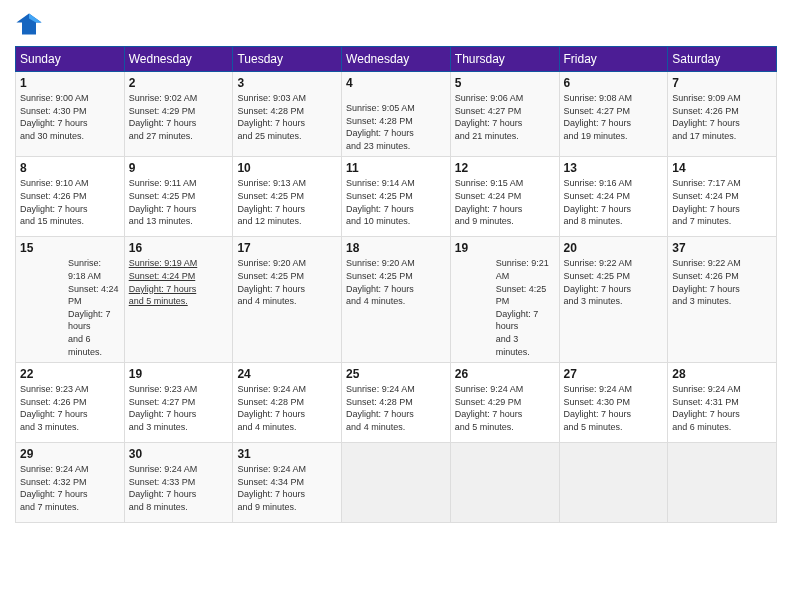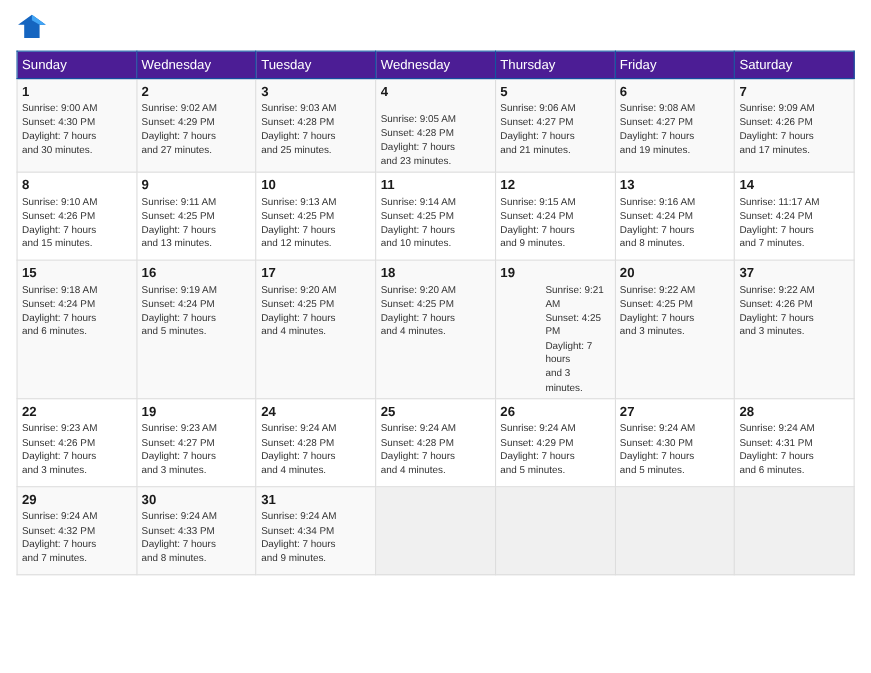--- a/index.html
+++ b/index.html
@@ -215,37 +215,37 @@
           </td>
           <td>
             <span class="day-num">13</span>
             <div class="day-info" style="white-space: pre-line;">Sunrise: 9:16 AM
 Sunset: 4:24 PM
 Daylight: 7 hours
 and 8 minutes.</div>
           </td>
           <td>
             <span class="day-num">14</span>
-            <div class="day-info" style="white-space: pre-line;">Sunrise: 11:17 AM
+            <div class="day-info" style="white-space: pre-line;">Sunrise: 7:17 AM
 Sunset: 4:24 PM
 Daylight: 7 hours
 and 7 minutes.</div>
           </td>
         </tr>
         <tr>
           <td>
             <span class="day-num">15</span>
-            <div class="day-info" style="white-space: pre-line;">Sunrise: 9:18 AM
+            <div class="day-info" style="white-space: pre-line; margin-left: 48px;">Sunrise: 9:18 AM
 Sunset: 4:24 PM
 Daylight: 7 hours
 and 6 minutes.</div>
           </td>
           <td>
             <span class="day-num">16</span>
-            <div class="day-info" style="white-space: pre-line;">Sunrise: 9:19 AM
+            <div class="day-info" style="white-space: pre-line; text-decoration: underline;">Sunrise: 9:19 AM
 Sunset: 4:24 PM
 Daylight: 7 hours
 and 5 minutes.</div>
           </td>
           <td>
             <span class="day-num">17</span>
             <div class="day-info" style="white-space: pre-line;">Sunrise: 9:20 AM
 Sunset: 4:25 PM
 Daylight: 7 hours
 and 4 minutes.</div>

